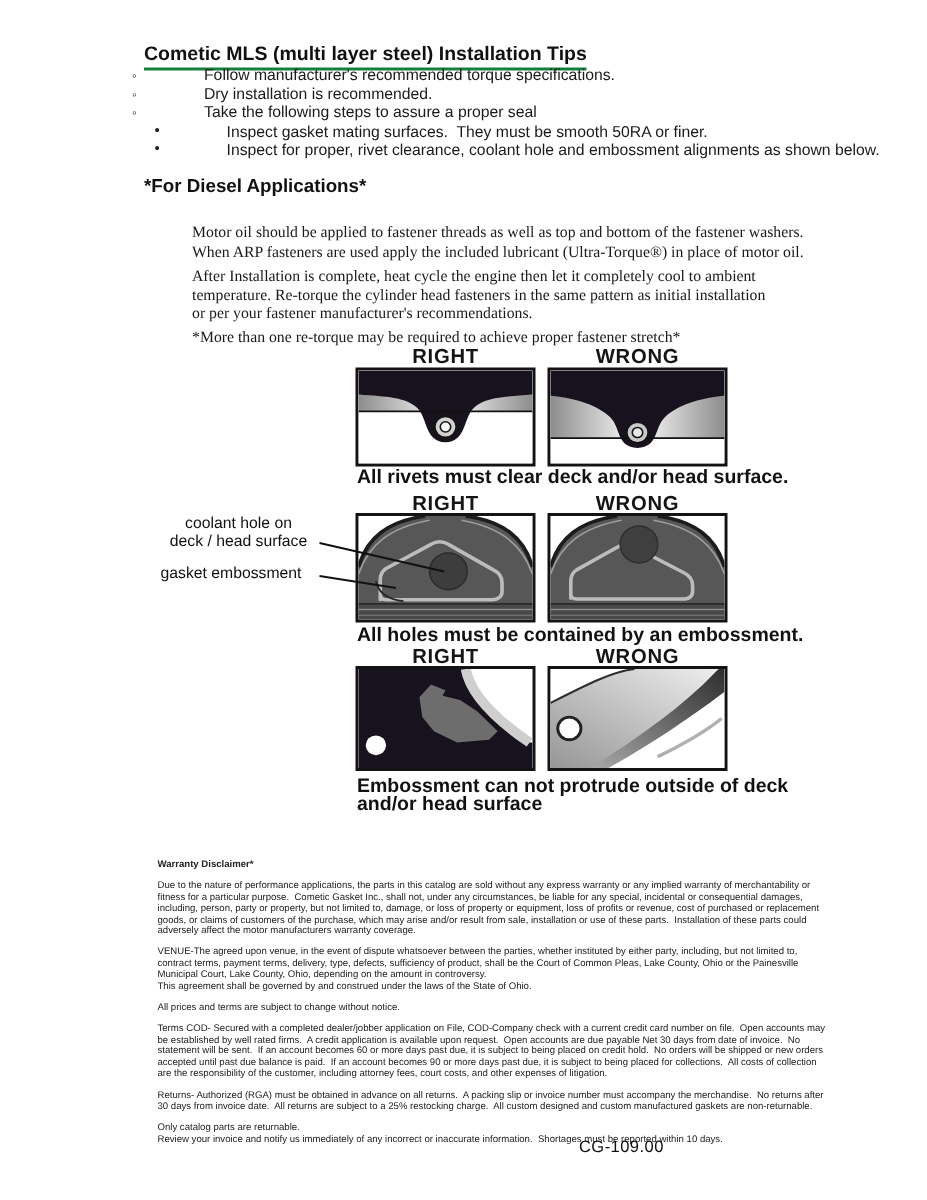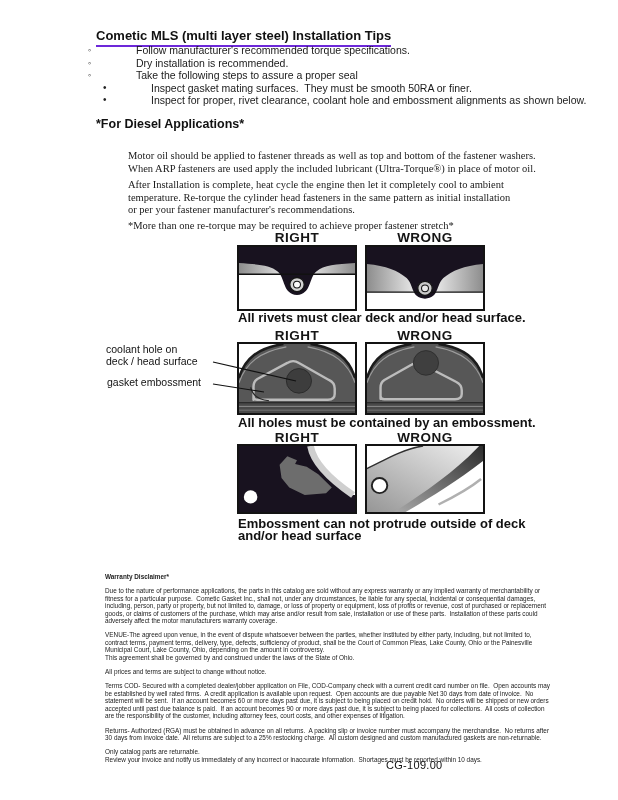--- a/index.html
+++ b/index.html
@@ -5,21 +5,21 @@
   html,body { margin:0; padding:0; background:#fff; }
   .page {
     position:relative; width:618px; height:800px; background:#ffffff;
     font-family:"Liberation Sans","DejaVu Sans",sans-serif; color:#1a1a1a;
     overflow:hidden;
   }
   .abs { position:absolute; }
 
   .title {
     left:96px; top:28px; margin:0; font-size:13px; font-weight:bold; color:#111;
-    border-bottom:2px solid #6d28d9; padding-bottom:2px; letter-spacing:0;
+    border-bottom:2px solid #15803d; padding-bottom:2px; letter-spacing:0;
   }
 
   .bullets { left:88px; top:44px; font-size:10.5px; line-height:12.6px; }
   .b-row { display:flex; align-items:flex-start; }
   .b-row.sub { margin-left:15px; }
   .b-marker { width:9px; flex:0 0 9px; font-size:9px; line-height:12.6px; color:#222; }
   .b-row.sub .b-marker { font-size:10px; }
   .b-text { white-space:pre-wrap;padding-left:39px; }
 
   .diesel-h { left:96px; top:117px; margin:0; font-size:12.5px; font-weight:bold; color:#111; }
@@ -41,21 +41,21 @@
   .r2l1 { left:235px; top:328px; } .r2l2 { left:363px; top:328px; }
   .r2b1 { left:237px; top:342px; width:120px; height:73px; }
   .r2b2 { left:365px; top:342px; width:120px; height:73px; }
   .cap2 { top:417px; }
 
   .r3l1 { left:235px; top:430px; } .r3l2 { left:363px; top:430px; }
   .r3b1 { left:237px; top:444px; width:120px; height:70px; }
   .r3b2 { left:365px; top:444px; width:120px; height:70px; }
   .cap3 { top:518px; }
 
-  .ptr-label { font-size:10.5px; line-height:11.5px; color:#111; text-align:left; white-space:pre-wrap; }
+  .ptr-label { font-size:10.5px; line-height:11.5px; color:#111; text-align:center; white-space:pre-wrap; }
   .lbl-coolant { left:106px; top:344px; width:106px; }
   .lbl-emboss  { left:96px;  top:377px; width:116px; text-align:center; }
   .pointer-lines { left:210px; top:355px; width:100px; height:45px; z-index:5; }
 
   .fineprint { left:105px; top:573px; width:462px; font-size:6.4px; line-height:7.4px; color:#222; }
   .fineprint h3 { margin:0 0 7px 0; font-size:6.4px; font-weight:bold; }
   .fineprint p { margin:0 0 7px 0; white-space:pre-wrap; }
 
   .footer-code { left:386px; top:759px; font-size:11px; color:#111; letter-spacing:0.3px; }
 </style>

